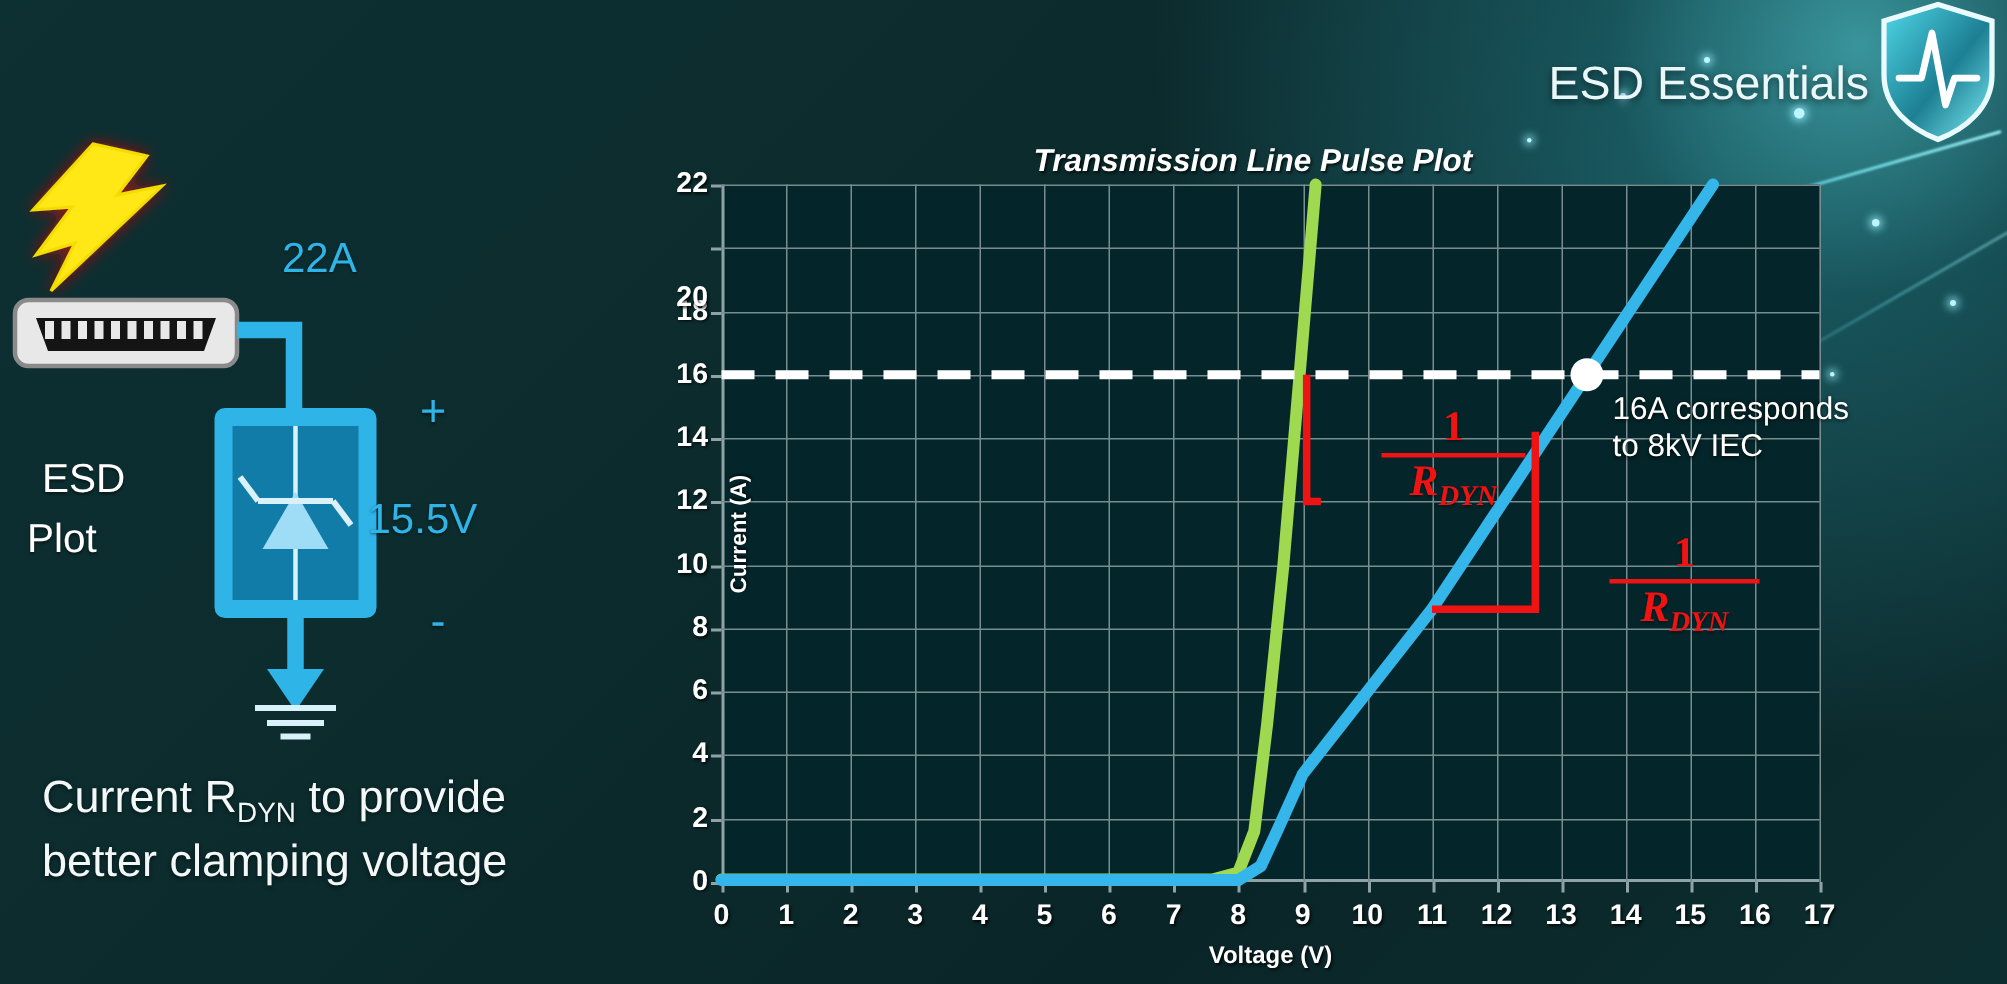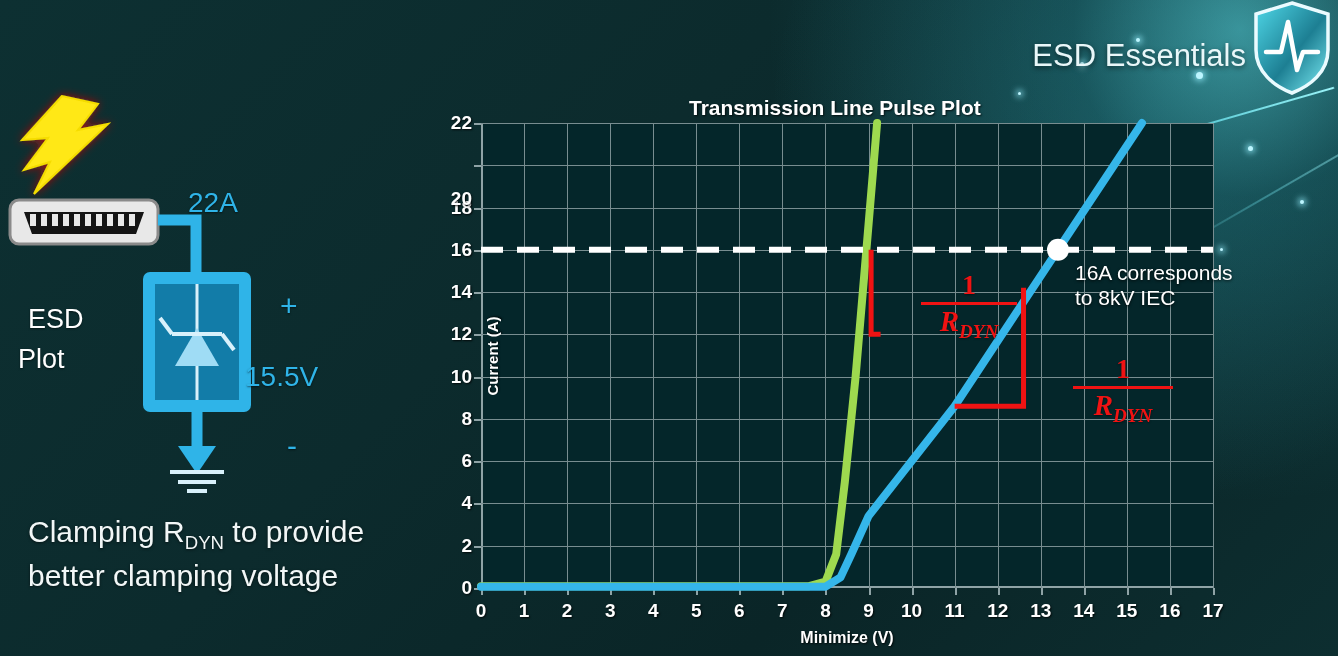--- a/index.html
+++ b/index.html
@@ -53,40 +53,40 @@
     position: absolute; left: 28px; top: 512px; width: 400px;
     font-size: 30px; line-height: 1.33; color: #f2f7f7;
     text-shadow: 0 1px 3px rgba(0,0,0,0.55);
   }
   #caption sub { font-size: 0.62em; }
 
   
   #circuit { position: absolute; left: 0px; top: 78px; width: 430px; height: 420px; }
   .clabel {
     position: absolute; color: #2fb4e8; font-size: 28px;
-    text-shadow: 0 1px 2px rgba(0,0,0,0.5); white-space: nowrap; margin-top: 31px;
+    text-shadow: 0 1px 2px rgba(0,0,0,0.5); white-space: nowrap;
   }
   .wlabel {
     position: absolute; color: #ffffff; font-size: 27px;
     text-shadow: 0 1px 2px rgba(0,0,0,0.5); white-space: nowrap;
   }
 
   
   #chart { position: absolute; left: 411px; top: 88px; width: 927px; height: 568px; }
   #plotwrap { position: absolute; left: 70px; top: 35px; width: 732px; height: 465px; }
   #plot {
     position: absolute; inset: 0;
     background: #04262a;
     border-left: 2px solid #8fa3a6;
     border-bottom: 2px solid #8fa3a6;
   }
   #chart-title {
     position: absolute; left: 278px; top: 8px;
     font-size: 21px; font-weight: bold; color: #ffffff;
-    text-shadow: 1px 1px 2px rgba(0,0,0,0.7); white-space: nowrap;
+    text-shadow: 1px 1px 2px rgba(0,0,0,0.7); white-space: nowrap; font-style: italic;
   }
   .ytick {
     position: absolute; right: 100%; margin-right: 9px;
     transform: translateY(-50%);
     font-size: 19px; font-weight: bold; color: #fff;
     text-shadow: 1px 1px 2px rgba(0,0,0,0.8);
   }
   .xtick {
     position: absolute; top: 100%; margin-top: 12px;
     transform: translateX(-50%);
@@ -142,21 +142,21 @@
         <stop offset="0%" stop-color="#4fd8e8"></stop>
           <stop offset="55%" stop-color="#1d7f93"></stop>
         <stop offset="100%" stop-color="#7ff0f8"></stop>
       </linearGradient>
     </defs>
     <path d="M42 3 L78 14 V50 C78 72 60 86 42 93 C24 86 6 72 6 50 V14 Z" fill="url(#shg)" stroke="#eafbff" stroke-width="3.5"></path>
     <path d="M16 52 H31 L38 22 L47 70 L53 52 H68" fill="none" stroke="#ffffff" stroke-width="4.5" stroke-linejoin="round" stroke-linecap="round"></path>
   </svg>
 
   <div id="caption">
-    <div><span>Clamping R</span><sub>DYN</sub><span> to provide</span></div>
+    <div><span>Current R</span><sub>DYN</sub><span> to provide</span></div>
     <div>better clamping voltage</div>
   </div>
 
   <div id="circuit">
     <svg width="430" height="420" viewBox="0 0 430 420">
       <defs>
         <filter id="redglow" x="-60%" y="-60%" width="220%" height="220%">
           <feGaussianBlur stdDeviation="5" result="b"></feGaussianBlur>
           <feFlood flood-color="#b01010" flood-opacity="0.95" result="c"></feFlood>
           <feComposite in="c" in2="b" operator="in" result="g"></feComposite>
@@ -316,21 +316,21 @@
         </div>
       <svg id="curves" style="position:absolute; inset:0; overflow:visible;" viewBox="0 0 732 465" preserveAspectRatio="none">
           <path d="M0.0 463.3 L327.2 463.3 L344.5 458.7 L355.2 431.2 L363.8 359.3 L374.6 253.6 L385.4 126.8 L396.1 0.0" fill="none" stroke="#9ed94f" stroke-width="8" stroke-linecap="round" stroke-linejoin="round"></path>
           <path d="M0.0 463.7 L344.5 463.7 L359.5 454.4 L370.3 431.2 L387.5 393.1 L473.6 283.2 L577.0 126.8 L661.0 0.0" fill="none" stroke="#35b6ea" stroke-width="8" stroke-linecap="round" stroke-linejoin="round"></path>
           <line x1="0" x2="732" y1="126.81818181818181" y2="126.81818181818181" stroke="#ffffff" stroke-width="6" stroke-dasharray="22 14"></line>
           <path d="M390.1129411764706 126.81818181818181 L390.1129411764706 211.36363636363637 L399.5858823529412 211.36363636363637" fill="none" stroke="#f01313" stroke-width="5"></path>
           <path d="M473.64705882352945 283.22727272727275 L542.5411764705883 283.22727272727275 L542.5411764705883 164.86363636363637" fill="none" stroke="#f01313" stroke-width="5"></path>
           <circle cx="576.9882352941177" cy="126.81818181818181" r="11" fill="#ffffff"></circle>
         </svg>
       <div id="ylabel">Current (A)</div>
-      <div id="xlabel">Minimize (V)</div>
+      <div id="xlabel">Voltage (V)</div>
 
       <div class="note" style="left:594px; top:138px;">
         <div>16A corresponds</div>
         <div>to 8kV IEC</div>
       </div>
 
       <div class="frac" style="left:440px; top:148px; width:96px;">
         <div class="num">1</div>
         <div class="bar"></div>
         <div class="den"><span>R</span><sub>DYN</sub></div>

